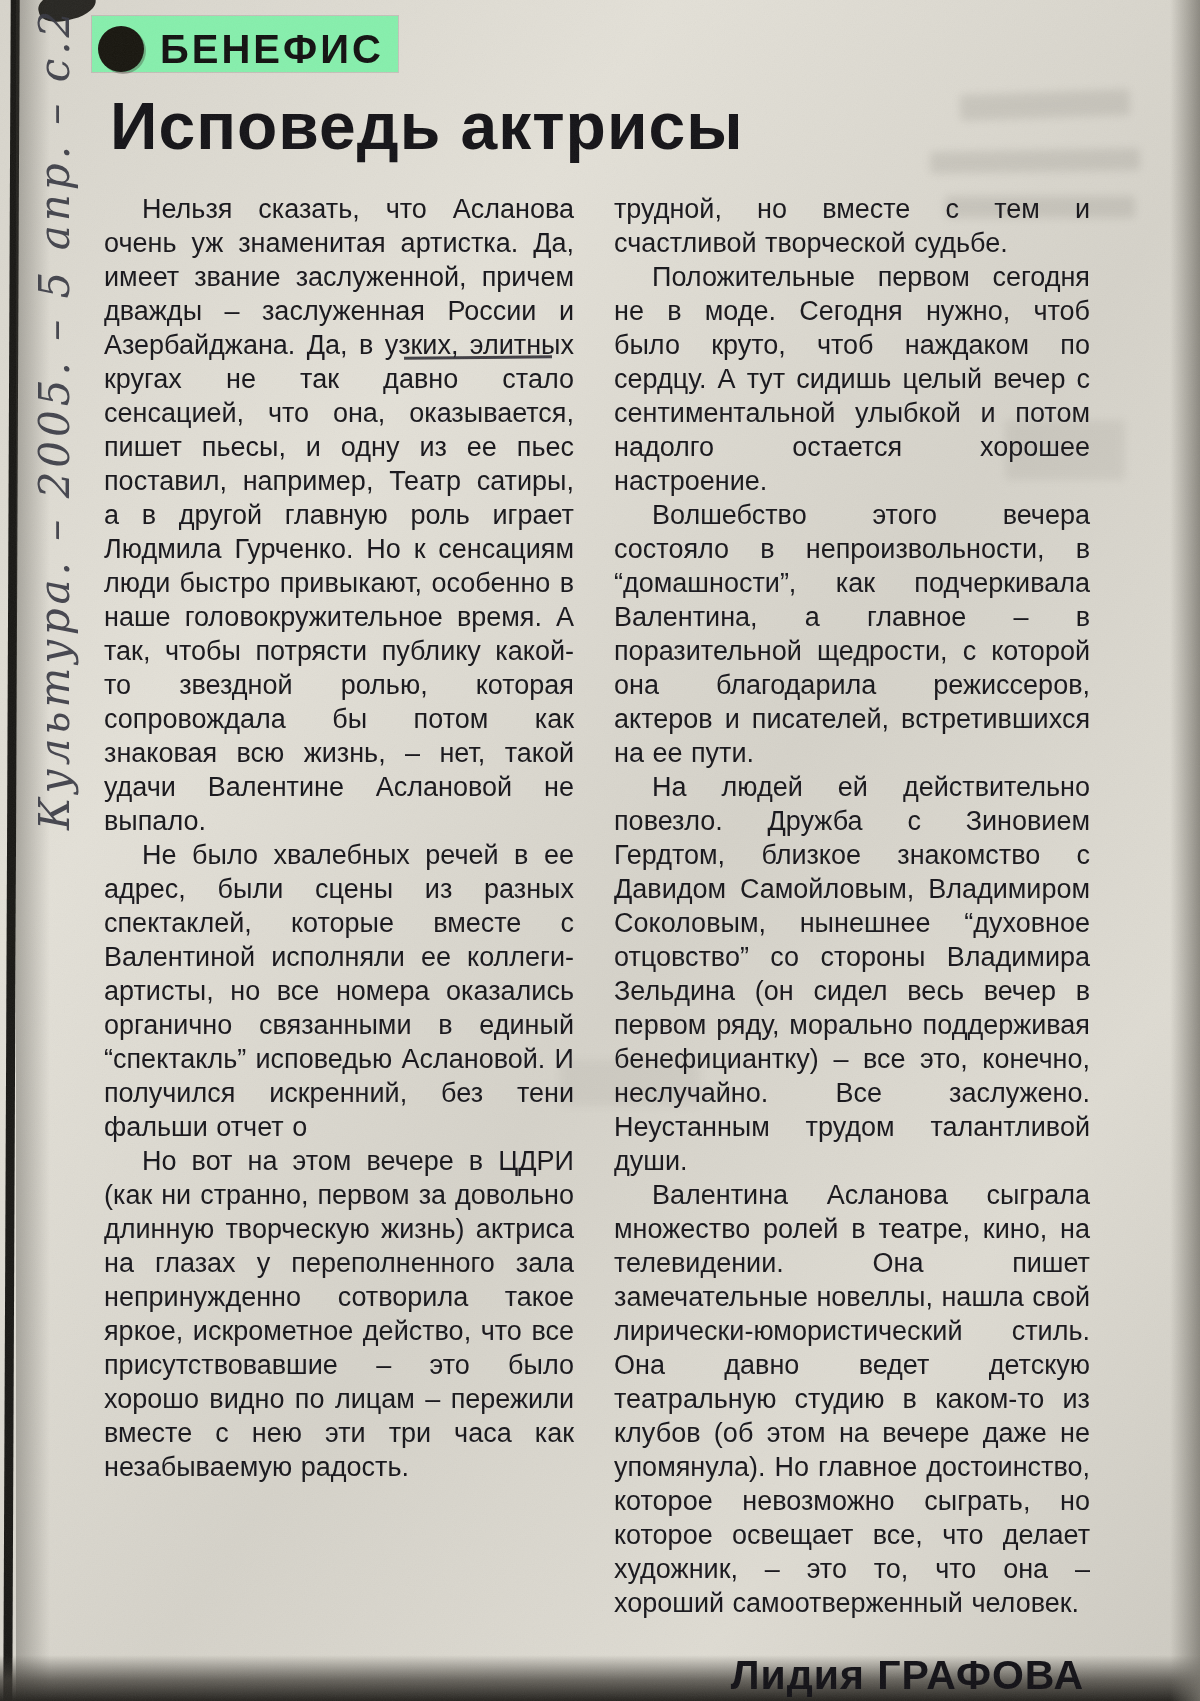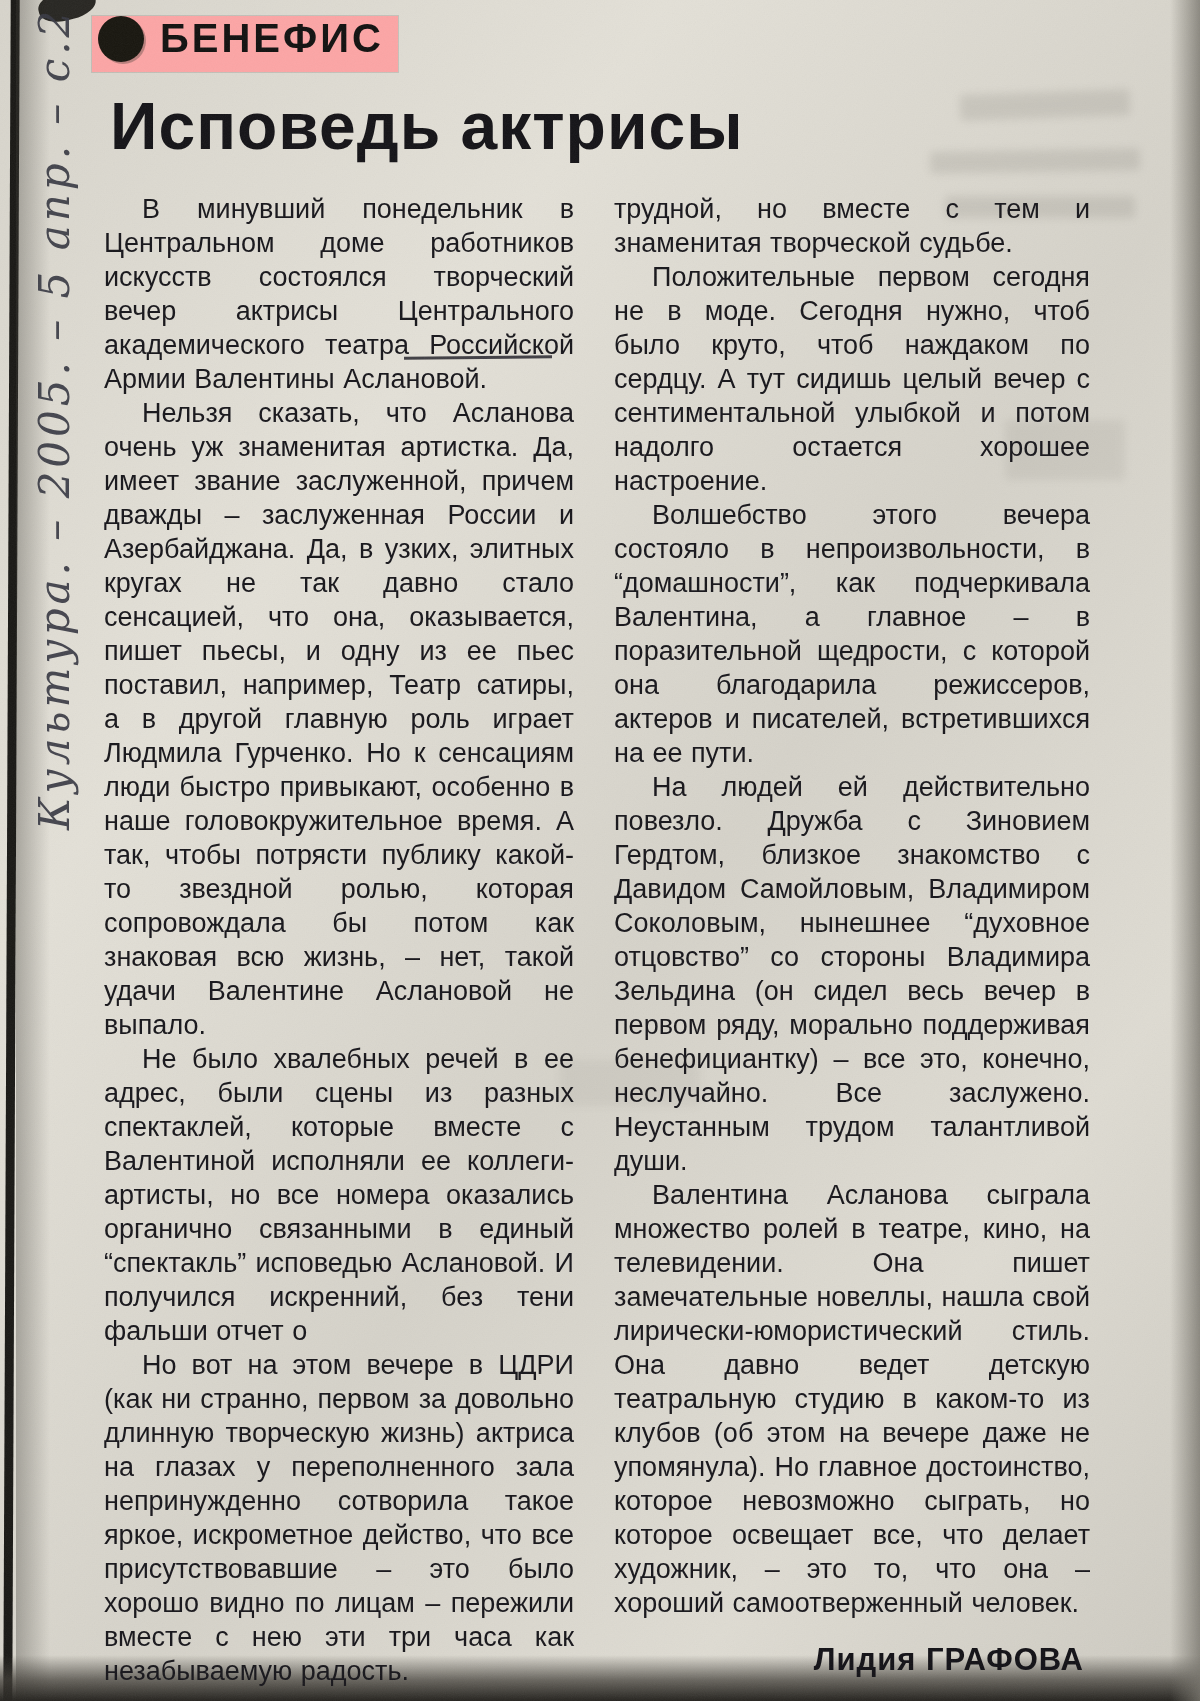--- a/index.html
+++ b/index.html
@@ -35,21 +35,21 @@
     position:absolute;left:-305px;top:435px;width:730px;height:60px;
     transform:rotate(-90deg);
     font-family:"DejaVu Serif",serif;font-style:italic;
     font-size:42px;color:#383943;letter-spacing:4px;white-space:nowrap;
     text-align:center;opacity:.92;
   }
 
   
   .rubric{
     position:absolute;left:92px;top:16px;width:306px;height:56px;
-    background:#fca5a5;display:flex;align-items:flex-start;
+    background:#86efac;display:flex;align-items:flex-end;
     box-shadow:0 0 0 1px rgba(120,117,110,.25);
   }
   .rubric-bullet{width:46px;height:46px;border-radius:50%;background:#18160f;margin-left:6px;flex:0 0 auto;
     box-shadow:2px 2px 0 rgba(60,58,50,.35);}
   .rubric-label{font-weight:bold;font-size:40px;letter-spacing:3px;color:#121110;margin-left:16px;}
 
   .page-title{
     position:absolute;left:110px;top:88px;width:980px;
     font-weight:bold;font-size:66px;color:#141317;
     letter-spacing:1px;
@@ -62,22 +62,22 @@
     margin:0;font-size:27px;line-height:34px;color:#17161b;
     text-align:justify;text-indent:38px;word-spacing:1px;
   }
   .col-right p.cont{text-indent:0;}
 
   .hand-underline{
     position:absolute;left:404px;top:356px;width:148px;height:3px;background:#23222a;
     transform:rotate(-0.6deg);opacity:.85;
   }
   .byline{
-    margin-top:22px;text-align:right;padding-right:6px;
-    font-weight:bold;font-size:31px;color:#121116;letter-spacing:1px;
+    margin-top:32px;text-align:right;padding-right:6px;
+    font-weight:bold;font-size:41px;color:#121116;letter-spacing:1px;
   }
 </style>
 </head>
 <body>
 
 <div class="paper"></div>
 
 <div class="edge-left"></div>
 <div class="edge-left-shadow"></div>
 <div class="edge-bottom"></div>
@@ -92,30 +92,29 @@
 <div class="margin-note">Культура. – 2005. – 5 апр. – с.2</div>
 
 <div class="rubric">
   <div class="rubric-bullet"></div>
   <div class="rubric-label">БЕНЕФИС</div>
 </div>
 
 <div class="page-title">Исповедь актрисы</div>
 
 <div class="col col-left">
-  <p>В минувший понедельник в Центральном доме работников искусств состоялся творческий вечер актрисы Центрального академического театра Российской Армии Валентины Аслановой.</p>
   <p>Нельзя сказать, что Асланова очень уж знаменитая артистка. Да, имеет звание заслуженной, причем дважды – заслуженная России и Азербайджана. Да, в узких, элитных кругах не так давно стало сенсацией, что она, оказывается, пишет пьесы, и одну из ее пьес поставил, например, Театр сатиры, а в другой главную роль играет Людмила Гурченко. Но к сенсациям люди быстро привыкают, особенно в наше головокружительное время. А так, чтобы потрясти публику какой-то звездной ролью, которая сопровождала бы потом как знаковая всю жизнь, – нет, такой удачи Валентине Аслановой не выпало.</p>
   <p>Не было хвалебных речей в ее адрес, были сцены из разных спектаклей, которые вместе с Валентиной исполняли ее коллеги-артисты, но все номера оказались органично связанными в единый “спектакль” исповедью Аслановой. И получился искренний, без тени фальши отчет о</p>
   <p>Но вот на этом вечере в ЦДРИ (как ни странно, первом за довольно длинную творческую жизнь) актриса на глазах у переполненного зала непринужденно сотворила такое яркое, искрометное действо, что все присутствовавшие – это было хорошо видно по лицам – пережили вместе с нею эти три часа как незабываемую радость.</p>
 </div>
 
 <div class="hand-underline"></div>
 
 <div class="col col-right">
-  <p class="cont">трудной, но вместе с тем и знаменитая творческой судьбе.</p>
+  <p class="cont">трудной, но вместе с тем и счастливой творческой судьбе.</p>
   <p>Положительные первом сегодня не в моде. Сегодня нужно, чтоб было круто, чтоб наждаком по сердцу. А тут сидишь целый вечер с сентиментальной улыбкой и потом надолго остается хорошее настроение.</p>
   <p>Волшебство этого вечера состояло в непроизвольности, в “домашности”, как подчеркивала Валентина, а главное – в поразительной щедрости, с которой она благодарила режиссеров, актеров и писателей, встретившихся на ее пути.</p>
   <p>На людей ей действительно повезло. Дружба с Зиновием Гердтом, близкое знакомство с Давидом Самойловым, Владимиром Соколовым, нынешнее “духовное отцовство” со стороны Владимира Зельдина (он сидел весь вечер в первом ряду, морально поддерживая бенефициантку) – все это, конечно, неслучайно. Все заслужено. Неустанным трудом талантливой души.</p>
   <p>Валентина Асланова сыграла множество ролей в театре, кино, на телевидении. Она пишет замечательные новеллы, нашла свой лирически-юмористический стиль. Она давно ведет детскую театральную студию в каком-то из клубов (об этом на вечере даже не упомянула). Но главное достоинство, которое невозможно сыграть, но которое освещает все, что делает художник, – это то, что она – хороший самоотверженный человек.</p>
   <div class="byline">Лидия ГРАФОВА</div>
 </div>
 
 <svg class="grain" width="1200" height="1701">
   <filter id="n">
     <feTurbulence type="fractalNoise" baseFrequency="0.9" numOctaves="2" stitchTiles="stitch"></feTurbulence>

